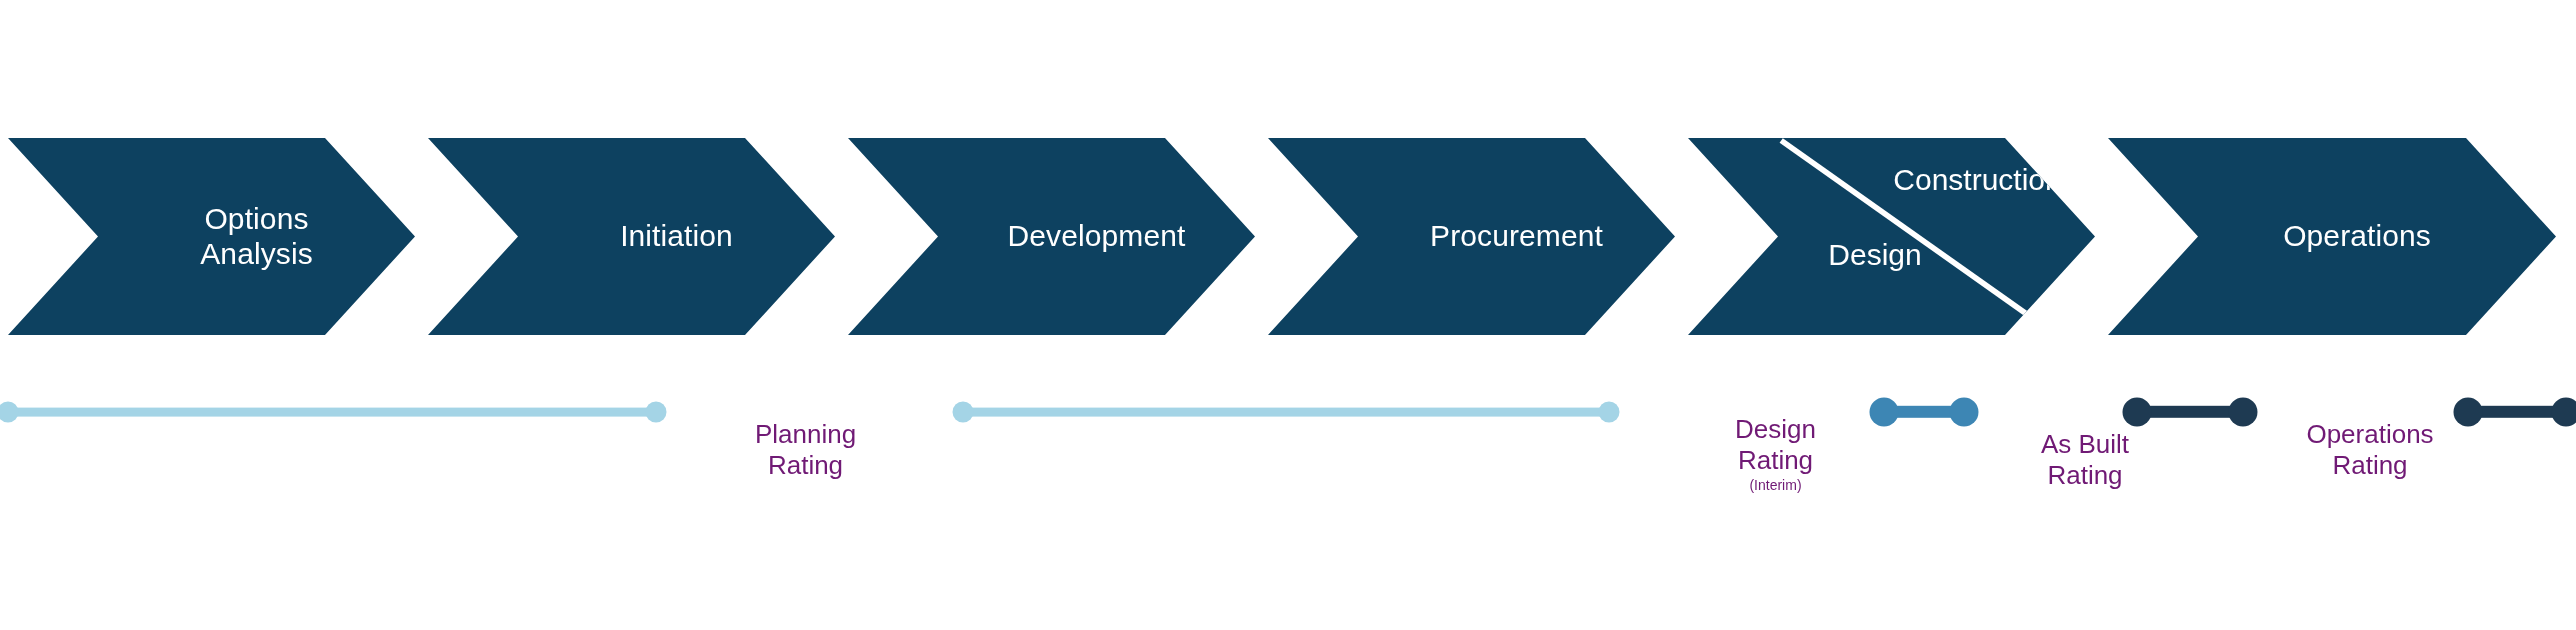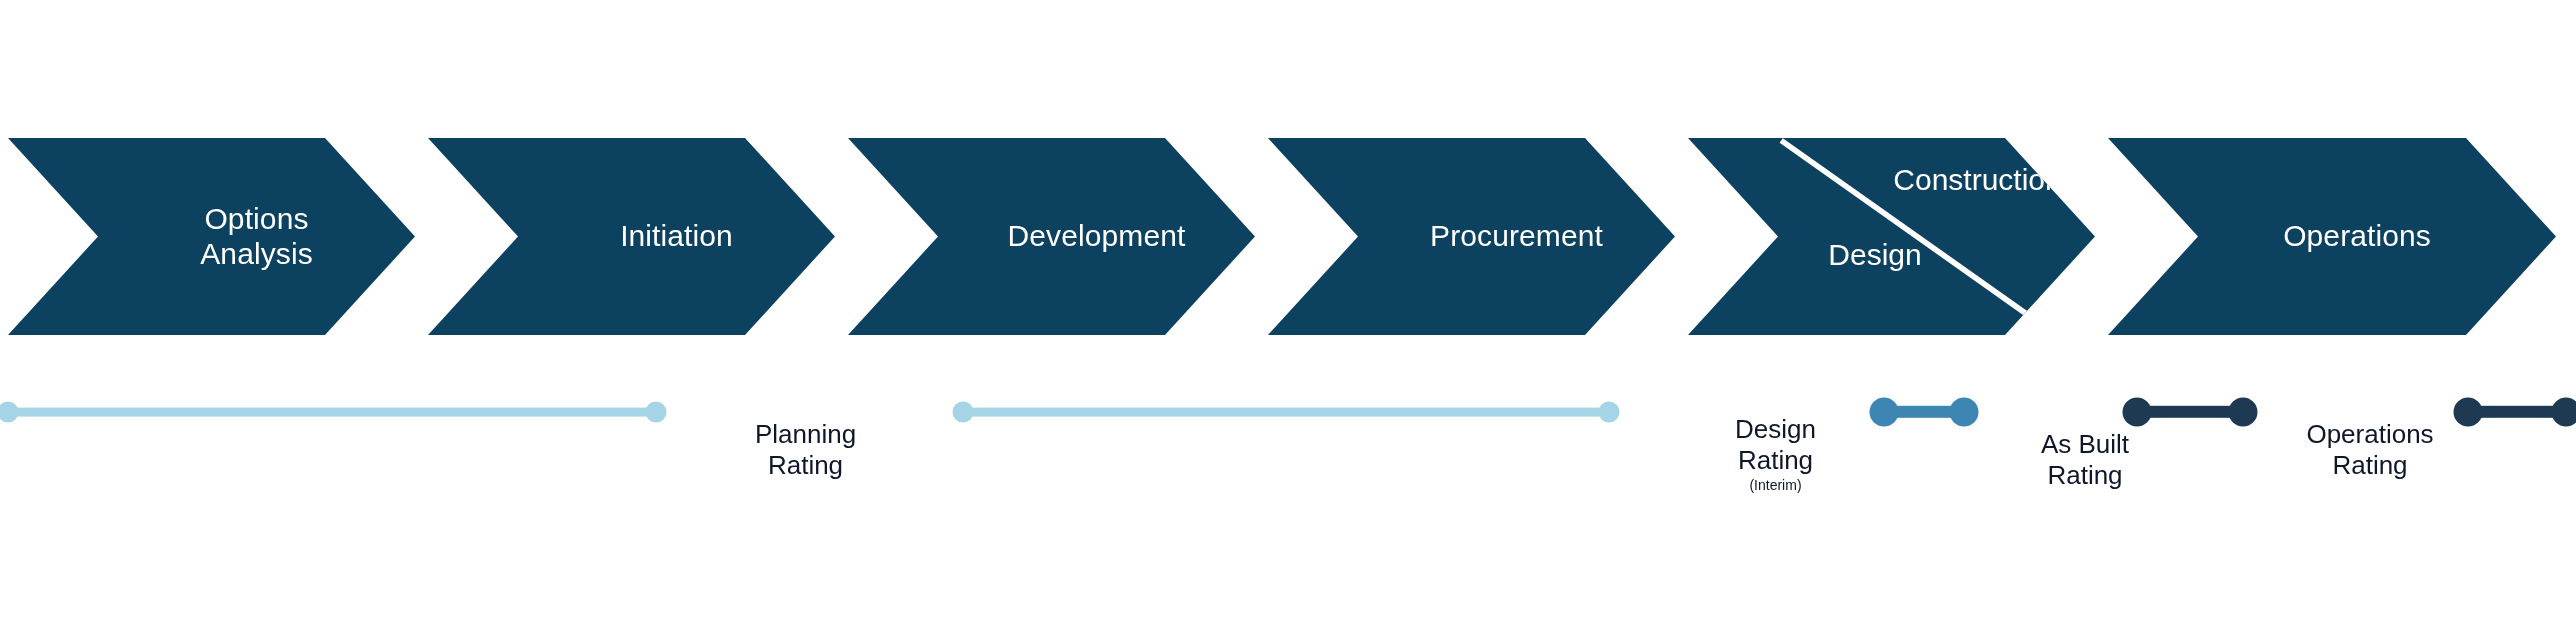--- a/index.html
+++ b/index.html
@@ -54,21 +54,21 @@
     position:absolute;top:0;width:21px;height:21px;border-radius:50%;
     transform:translate(-50%,-50%);
   }
   .rating-bar .cap.right{left:100%;}
   .rating-bar .cap.left{left:0;}
 
   .rating-bar.thick .stem{height:12.4px;transform:translateY(-6.2px);}
   .rating-bar.thick .cap{width:29px;height:29px;}
 
   .rating-label{
-    position:absolute;color:#0f172a;font-size:26px;line-height:1.22;
+    position:absolute;color:#701a75;font-size:26px;line-height:1.22;
     text-align:center;white-space:pre-line;
   }
   .rating-label .sub{display:block;font-size:14px;line-height:1.25;}
 </style>
 </head>
 <body>
 
 <div id="stage">
 
   <div class="chevron-band">

